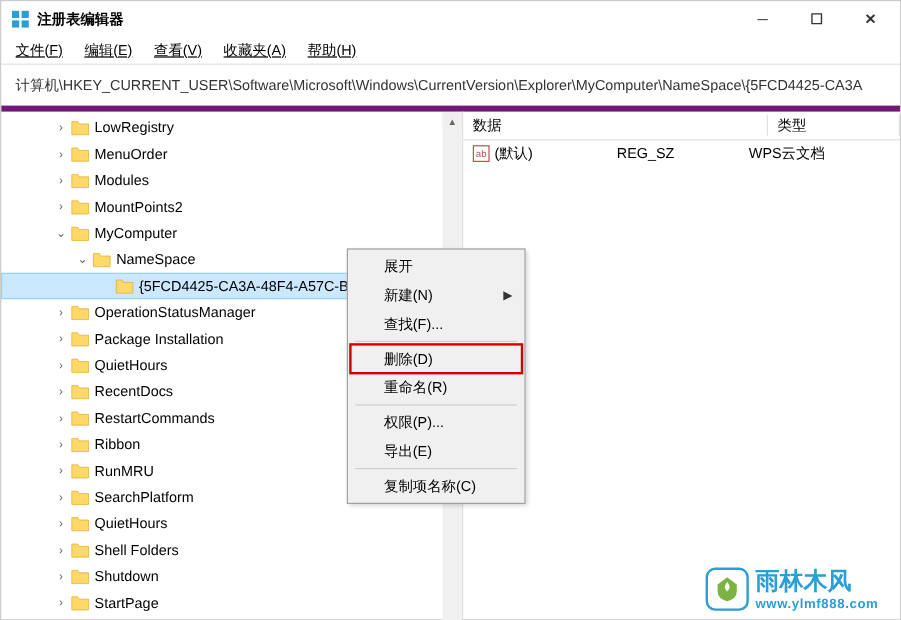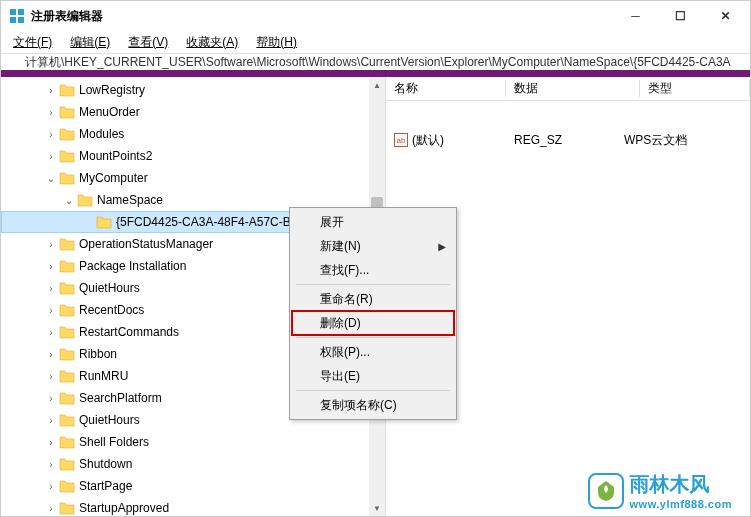--- a/index.html
+++ b/index.html
@@ -7,39 +7,39 @@
     
     .titlebar { height: 30px; display: flex; align-items: center; padding: 0 2px; font-weight: bold; }
     .titlebar .icon { width: 16px; height: 16px; margin: 0 6px; display: inline-flex; }
     .titlebar .title { flex: 1; font-size: 12px; }
     .win-controls { display: flex; }
     .win-btn { width: 45px; height: 30px; display: flex; align-items: center; justify-content: center; color: #333; }
     
     .menubar { height: 22px; display: flex; align-items: center; padding: 0 4px; gap: 2px; }
     .menu-item { padding: 2px 8px; cursor: default; text-decoration: underline; }
     
-    .addressbar { height: 24px; border-top: 1px solid #e0e0e0; border-bottom: 7px solid #701a75; display: flex; align-items: center; padding: 0 24px; font-size: 12px; overflow: hidden; white-space: nowrap; color: #333; }
+    .addressbar { height: 40px; border-top: 1px solid #e0e0e0; border-bottom: 5px solid #701a75; display: flex; align-items: center; padding: 0 12px; font-size: 12px; overflow: hidden; white-space: nowrap; color: #333; }
     
     .content { display: flex; height: calc(100% - 76px); }
     
     .tree-panel { width: 385px; border-right: 1px solid #e0e0e0; overflow: auto; padding: 2px 0; position: relative; }
     .tree-item { display: flex; align-items: center; height: 22px; padding-left: 8px; cursor: default; white-space: nowrap; }
     .tree-item.selected { background: #cce8ff; border: 1px solid #99d1ff; }
     .expander { width: 12px; height: 12px; display: inline-flex; align-items: center; justify-content: center; margin-right: 2px; color: #666; font-size: 10px; }
     .folder-icon { width: 16px; height: 14px; margin-right: 4px; display: inline-flex; }
     .tree-label { font-size: 12px; }
     
     .list-panel { flex: 1; overflow: auto; }
     .list-header { display: flex; border-bottom: 1px solid #e0e0e0; height: 24px; align-items: center; }
     .list-header-cell { padding: 0 8px; border-right: 1px solid #e0e0e0; font-size: 12px; }
-    .list-row { display: flex; height: 22px; align-items: center; margin-top: 28px; }
+    .list-row { display: flex; height: 22px; align-items: center; }
     .list-cell { padding: 0 8px; font-size: 12px; display: flex; align-items: center; gap: 4px; }
     .ab-icon { width: 14px; height: 14px; border: 1px solid #c0504d; display: inline-flex; align-items: center; justify-content: center; font-size: 8px; color: #c0504d; background: #fff; }
     
-    .context-menu { position: absolute; left: 288px; top: 206px; width: 168px; background: #f0f0f0; border: 1px solid #a0a0a0; box-shadow: 2px 2px 4px rgba(0,0,0,0.2); padding: 2px; z-index: 100; }
+    .context-menu { position: absolute; left: 288px; top: 206px; width: 149px; background: #f0f0f0; border: 1px solid #a0a0a0; box-shadow: 2px 2px 4px rgba(0,0,0,0.2); padding: 2px; z-index: 100; }
     .ctx-item { height: 24px; display: flex; align-items: center; padding: 0 20px 0 28px; font-size: 12px; cursor: default; position: relative; }
     .ctx-item.highlighted { outline: 2px solid #d00000; outline-offset: -1px; }
     .ctx-sep { height: 1px; background: #d0d0d0; margin: 2px 4px; }
     .ctx-arrow { position: absolute; right: 8px; font-size: 10px; color: #333; }
     
     .scrollbar-v { position: absolute; right: 0; top: 0; bottom: 0; width: 16px; background: #f0f0f0; }
     .scroll-btn { height: 16px; display: flex; align-items: center; justify-content: center; background: #f0f0f0; font-size: 8px; color: #666; }
     .scroll-thumb { position: absolute; left: 2px; right: 2px; background: #c0c0c0; border-radius: 2px; }
     
     .watermark { position: absolute; right: 18px; bottom: 6px; display: flex; align-items: center; gap: 6px; z-index: 50; }
@@ -262,21 +262,20 @@
       </div>
       <div class="scrollbar-v">
       <div class="scroll-btn">▲</div>
       <div class="scroll-thumb" style="top:120px;height:80px;"></div>
       <div class="scroll-btn" style="position:absolute;bottom:0;width:100%;">▼</div>
     </div>
   </div>
 
   <div class="list-panel">
     <div class="list-header">
-      <div class="list-header-cell" style="width:120px">名称</div>
       <div class="list-header-cell" style="flex:1">数据</div>
       <div class="list-header-cell" style="width:110px">类型</div>
     </div>
     <div class="list-row">
       <div class="list-cell" style="width:120px">
         <span class="ab-icon">ab</span>
         <span>(默认)</span>
       </div>
       <div class="list-cell" style="width:110px">REG_SZ</div>
       <div class="list-cell" style="flex:1">WPS云文档</div>
@@ -285,22 +284,22 @@
 </div>
 
 <div class="context-menu">
   <div class="ctx-item">展开</div>
   <div class="ctx-item">
     <span>新建(N)</span>
     <span class="ctx-arrow">▶</span>
   </div>
   <div class="ctx-item">查找(F)...</div>
   <div class="ctx-sep"></div>
+  <div class="ctx-item highlighted">删除(D)</div>
   <div class="ctx-item">重命名(R)</div>
-  <div class="ctx-item highlighted">删除(D)</div>
   <div class="ctx-sep"></div>
   <div class="ctx-item">权限(P)...</div>
   <div class="ctx-item">导出(E)</div>
   <div class="ctx-sep"></div>
   <div class="ctx-item">复制项名称(C)</div>
 </div>
 
 <div class="watermark">
   <div class="wm-logo">
     <svg viewBox="0 0 24 24" width="24" height="24">

